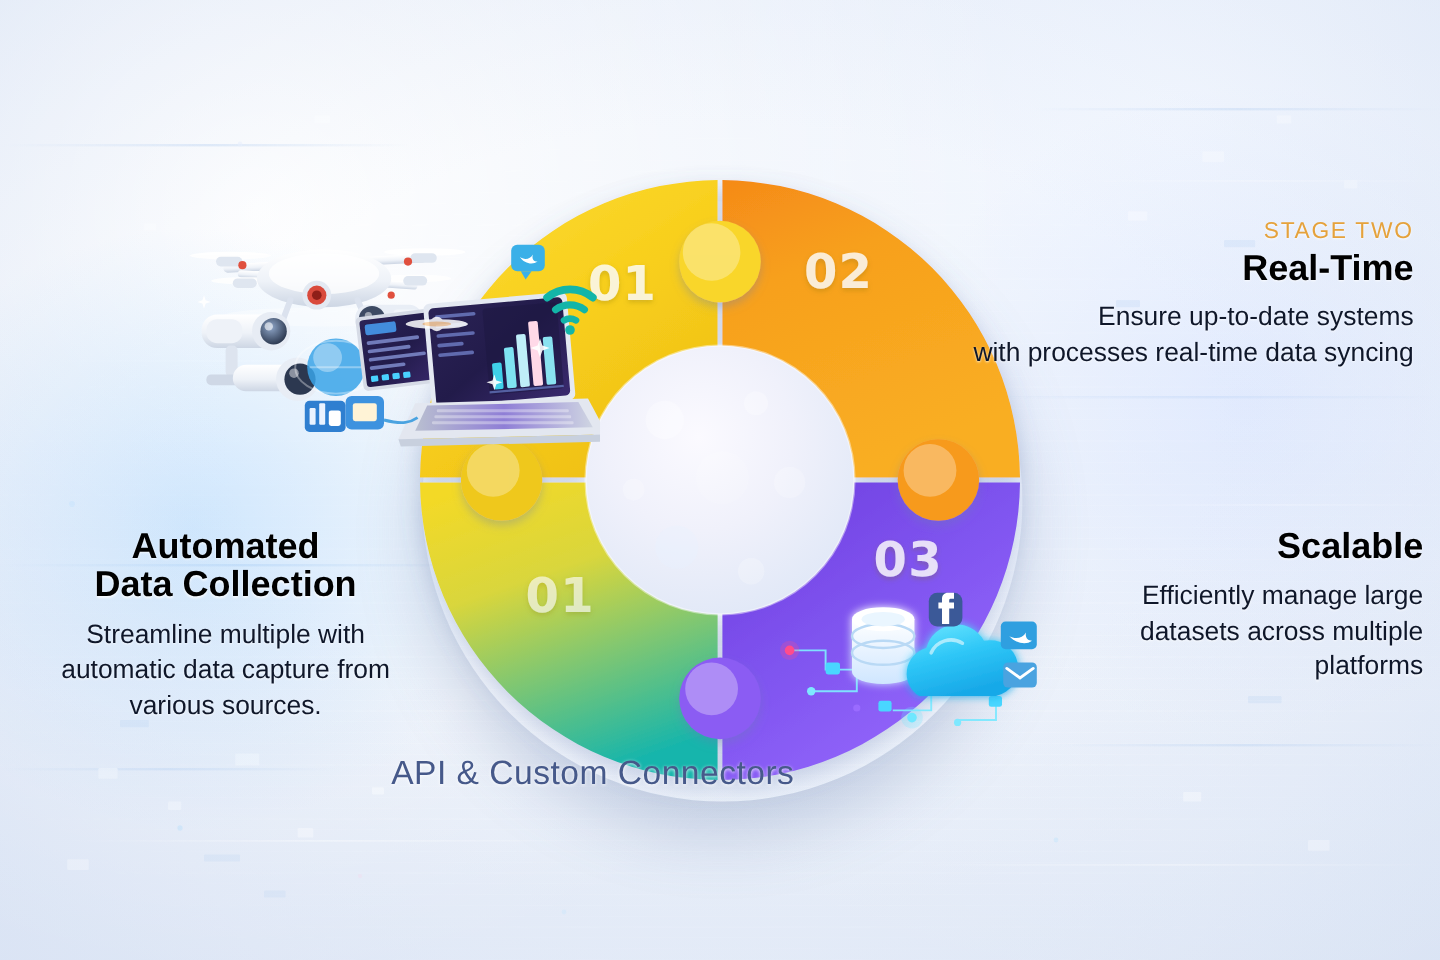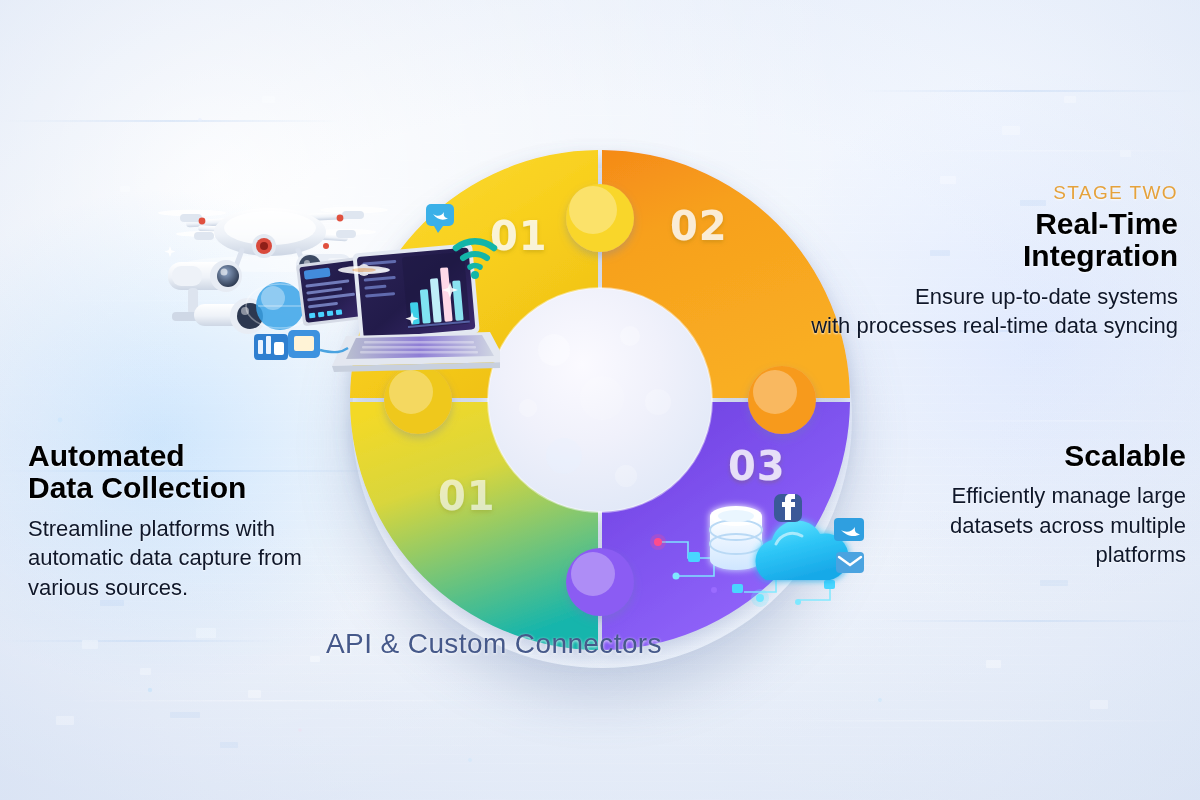--- a/index.html
+++ b/index.html
@@ -55,21 +55,21 @@
   .headline{
     color:#000000;font-size:30px;font-weight:700;line-height:1.08;margin:0;
     text-shadow:0 1px 2px rgba(255,255,255,.8);
   }
   .body-txt{
     color:#0f172a;font-size:22px;line-height:1.34;margin:9px 0 0 0;font-weight:400;
     text-shadow:0 1px 2px rgba(255,255,255,.8);
   }
 
   #panel-right{left:800px;top:182px;width:378px;text-align:right;}
-  #panel-left{left:28px;top:440px;width:320px;text-align:left;}
+  #panel-left{left:28px;top:440px;width:320px;text-align:center;}
   #panel-bottom-right{left:866px;top:440px;width:320px;text-align:right;}
 
   #caption{
     position:absolute;left:0;top:628px;width:988px;text-align:center;
     color:#46598a;font-size:28px;font-weight:400;letter-spacing:.4px;
     text-shadow:0 1px 3px rgba(255,255,255,.9);
   }
 
   
   .illus{position:absolute;}
@@ -490,35 +490,34 @@
         <circle cx="66" cy="110" r="3" fill="#9a6bff"></circle>
         <circle cx="150" cy="122" r="3" fill="#7ee8ff"></circle>
       </g>
     </svg>
   </div>
 
   <div class="panel" id="panel-right">
     <p class="eyebrow">STAGE TWO</p>
     <h2 class="headline">
       <span>Real-Time</span><br>
-      <span>Integration</span>
     </h2>
     <p class="body-txt">
       <span>Ensure up-to-date systems</span><br>
       <span>with processes real-time data syncing</span>
     </p>
   </div>
 
   <div class="panel" id="panel-left">
     <h2 class="headline">
       <span>Automated</span><br>
       <span>Data Collection</span>
     </h2>
     <p class="body-txt">
-      <span>Streamline platforms with</span><br>
+      <span>Streamline multiple with</span><br>
       <span>automatic data capture from</span><br>
       <span>various sources.</span>
     </p>
   </div>
 
   <div class="panel" id="panel-bottom-right">
     <h2 class="headline">
       <span>Scalable</span><br>
     </h2>
     <p class="body-txt">

